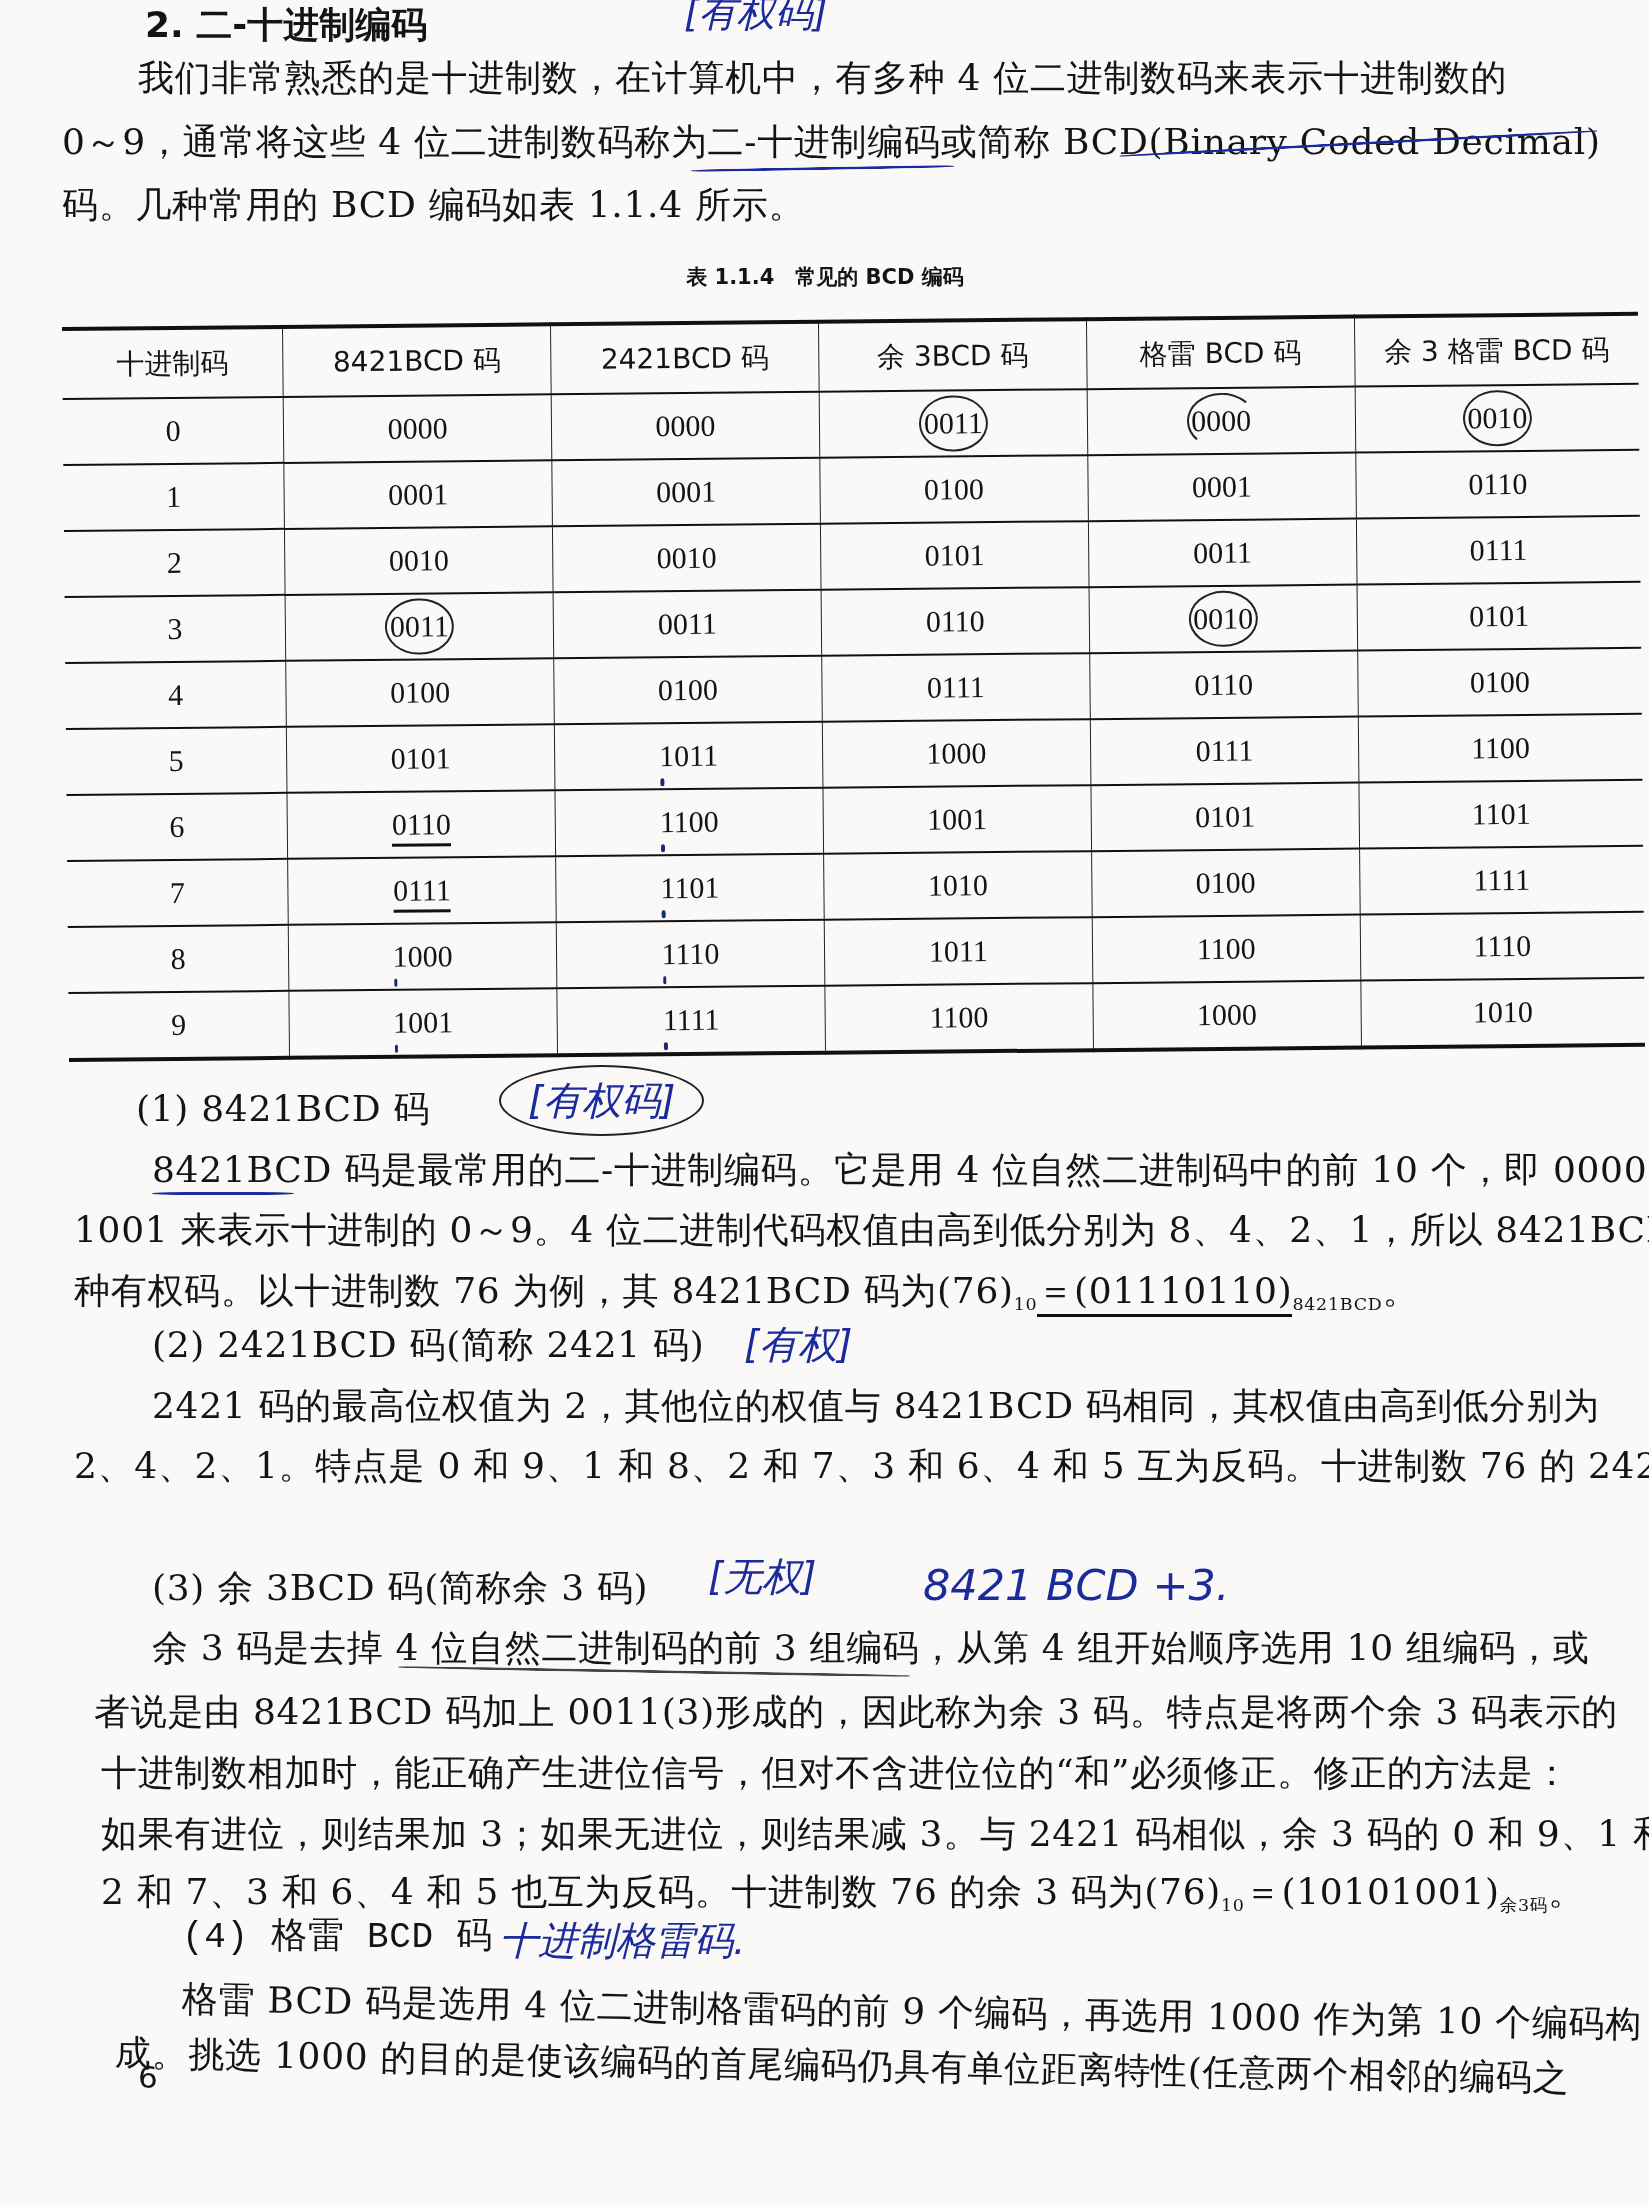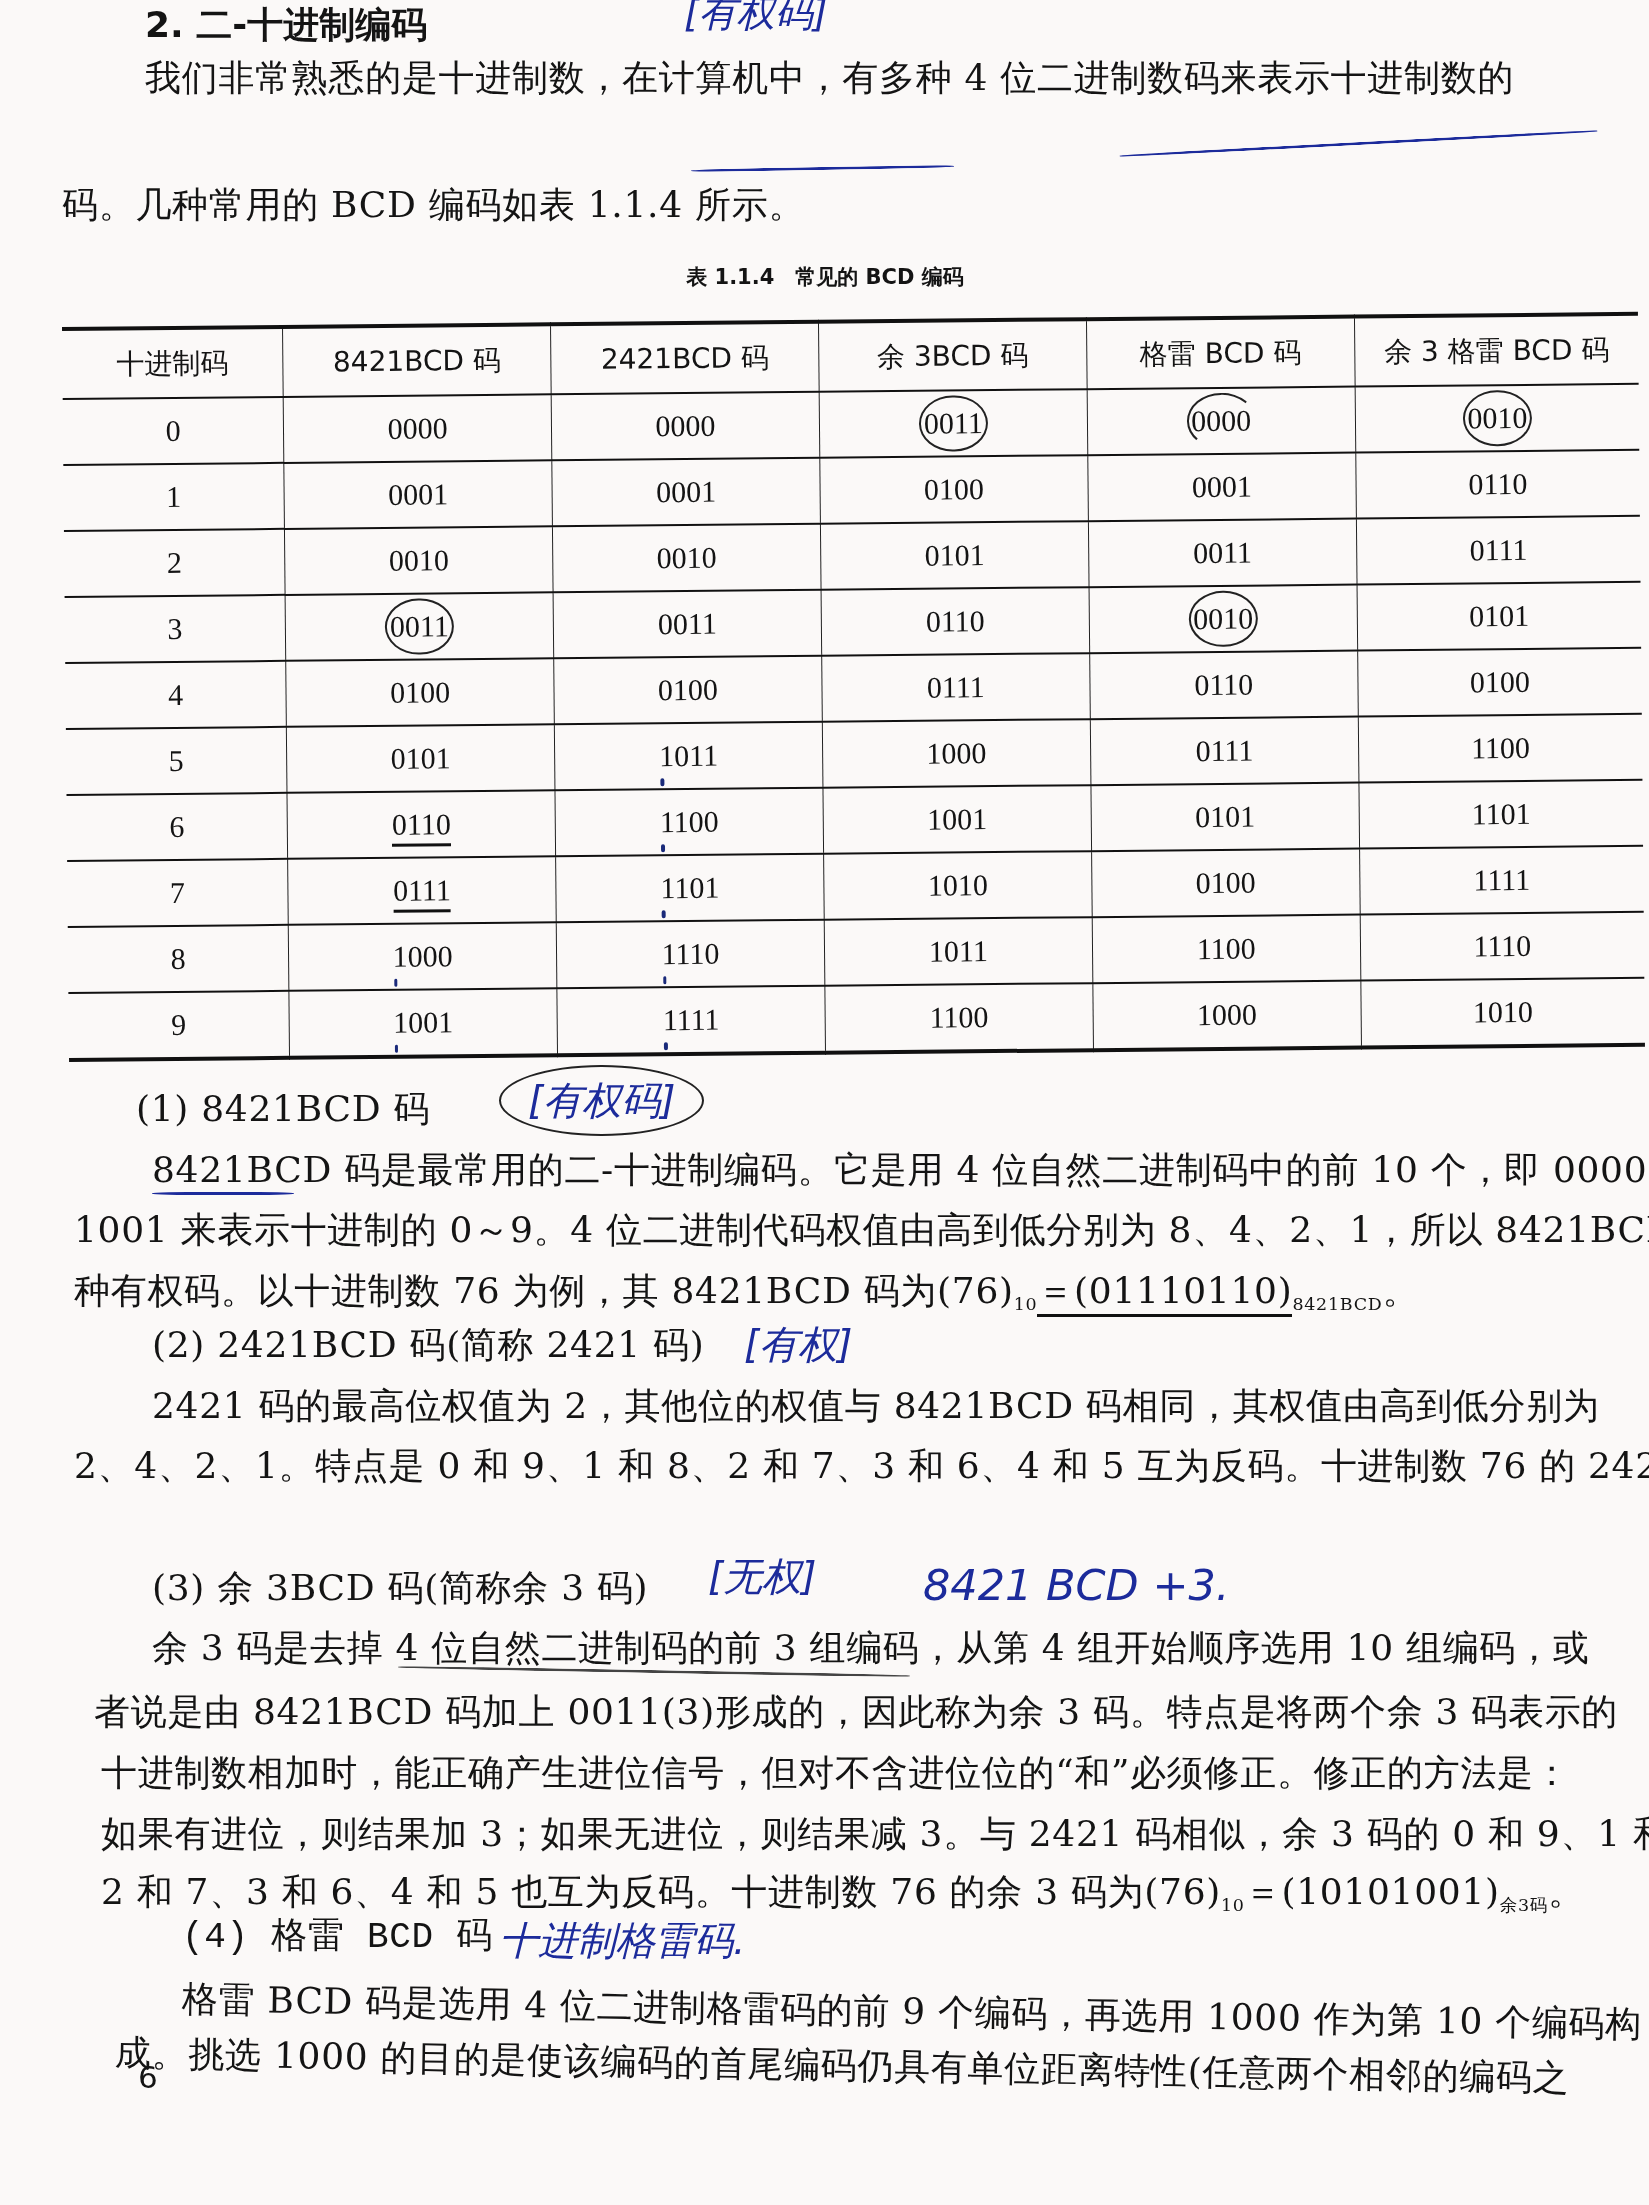--- a/index.html
+++ b/index.html
@@ -32,21 +32,22 @@
   .pageno { position:absolute; left:138px; top:2059px; font-size:31px; font-family:"DejaVu Sans","Liberation Sans",sans-serif; }
 </style>
 </head>
 <body>
 
 <div class="page">
 
   <div class="h2">2. 二-十进制编码</div>
   <div class="hand" style="left:684px;top:-12px;font-size:38px;">[有权码]</div>
 
-  <div class="line" style="left:145px;top:54px;">我们非常熟悉的是十进制数，在计算机中，有多种 4 位二进制数码来表示十进制数的</div>
+  <div class="line" style="left:138px;top:54px;">我们非常熟悉的是十进制数，在计算机中，有多种 4 位二进制数码来表示十进制数的</div>
+  <div class="line" style="left:62px;top:118px;">0～9，通常将这些 4 位二进制数码称为二-十进制编码或简称 BCD(Binary Coded Decimal)</div>
   <div class="blue-ul" style="left:691px;top:167px;width:263px;transform:rotate(-1deg);"></div>
   <div class="blue-ul" style="left:1119px;top:142px;width:479px;transform:rotate(-3deg);"></div>
   <div class="line" style="left:62px;top:181px;">码。几种常用的 BCD 编码如表 1.1.4 所示。</div>
 
   <div class="caption">表 1.1.4　常见的 BCD 编码</div>
 
   <table class="bcd">
     <thead>
       <tr>
         <th style="width:14%">十进制码</th>

